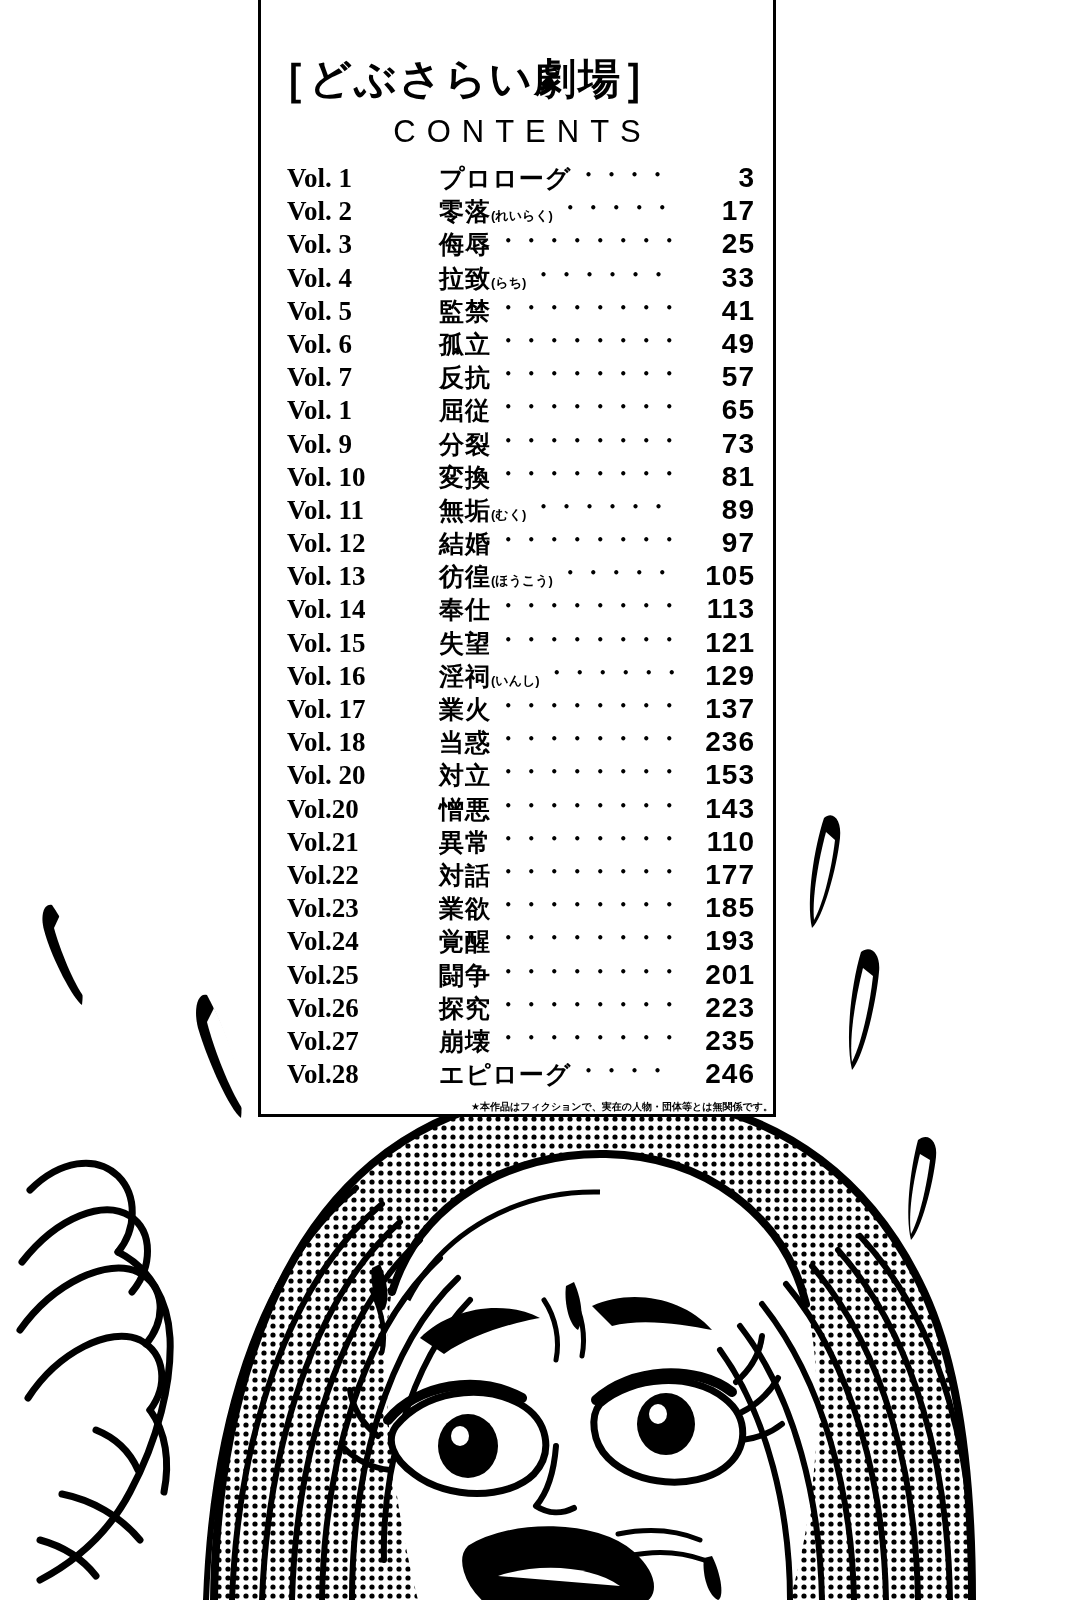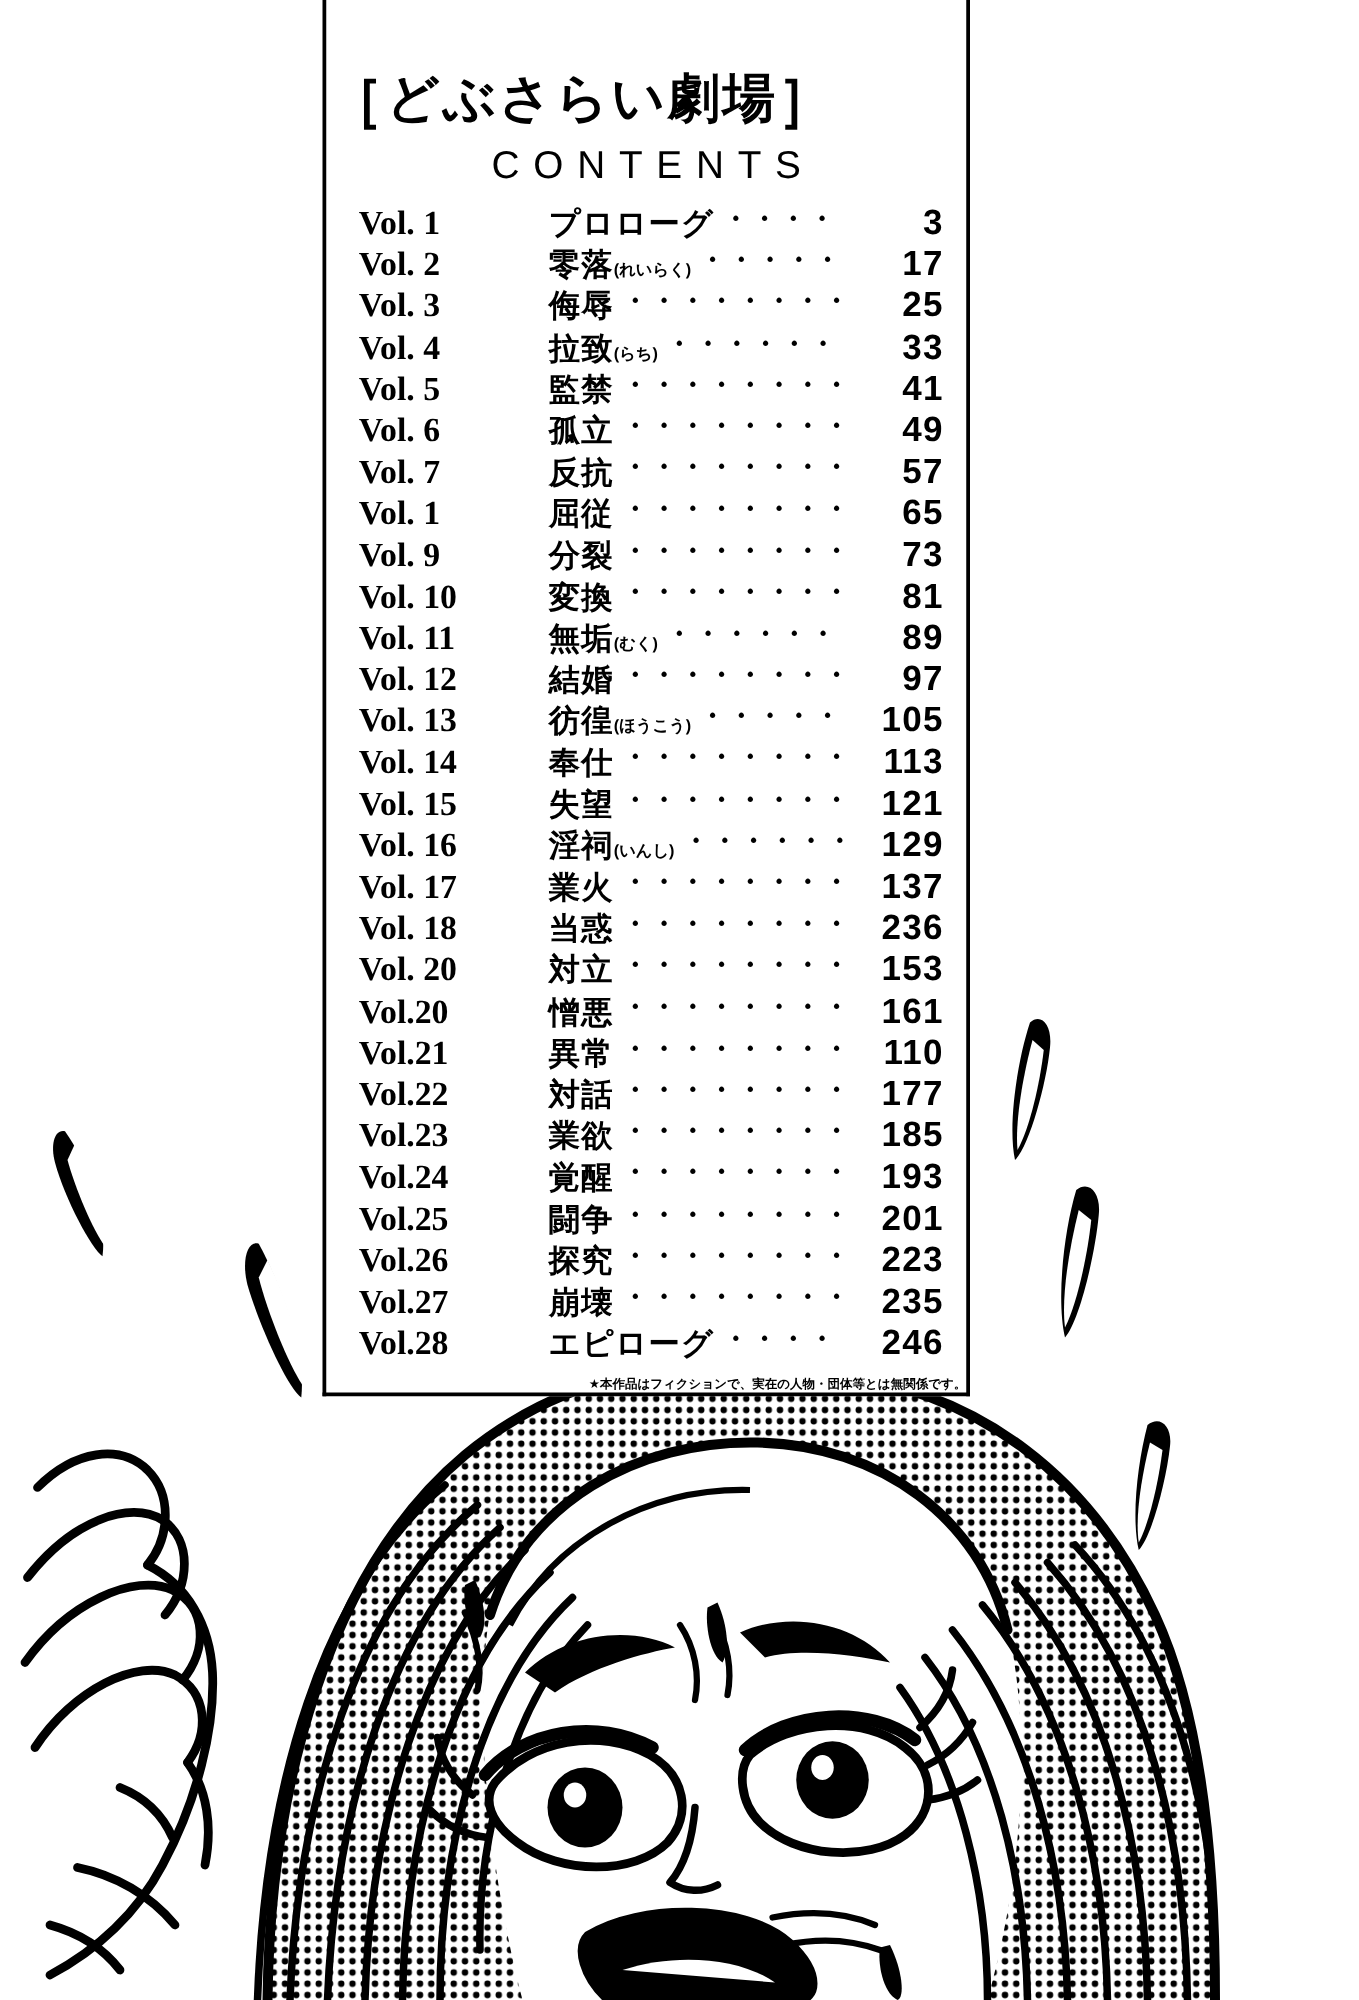--- a/index.html
+++ b/index.html
@@ -421,21 +421,21 @@
       <span class="ruby"></span>
       <span class="leader">・・・・・・・・・・・・・・・・・・・・・・・・・・・・・・・・・・・・</span>
       <span class="page">153</span>
     </li>
 
     <li class="toc-row">
       <span class="vol">Vol.20</span>
       <span class="chapter">憎悪</span>
       <span class="ruby"></span>
       <span class="leader">・・・・・・・・・・・・・・・・・・・・・・・・・・・・・・・・・・・・</span>
-      <span class="page">161</span>
+      <span class="page">143</span>
     </li>
 
     <li class="toc-row">
       <span class="vol">Vol.21</span>
       <span class="chapter">異常</span>
       <span class="ruby"></span>
       <span class="leader">・・・・・・・・・・・・・・・・・・・・・・・・・・・・・・・・・・・・</span>
       <span class="page">110</span>
     </li>
 

